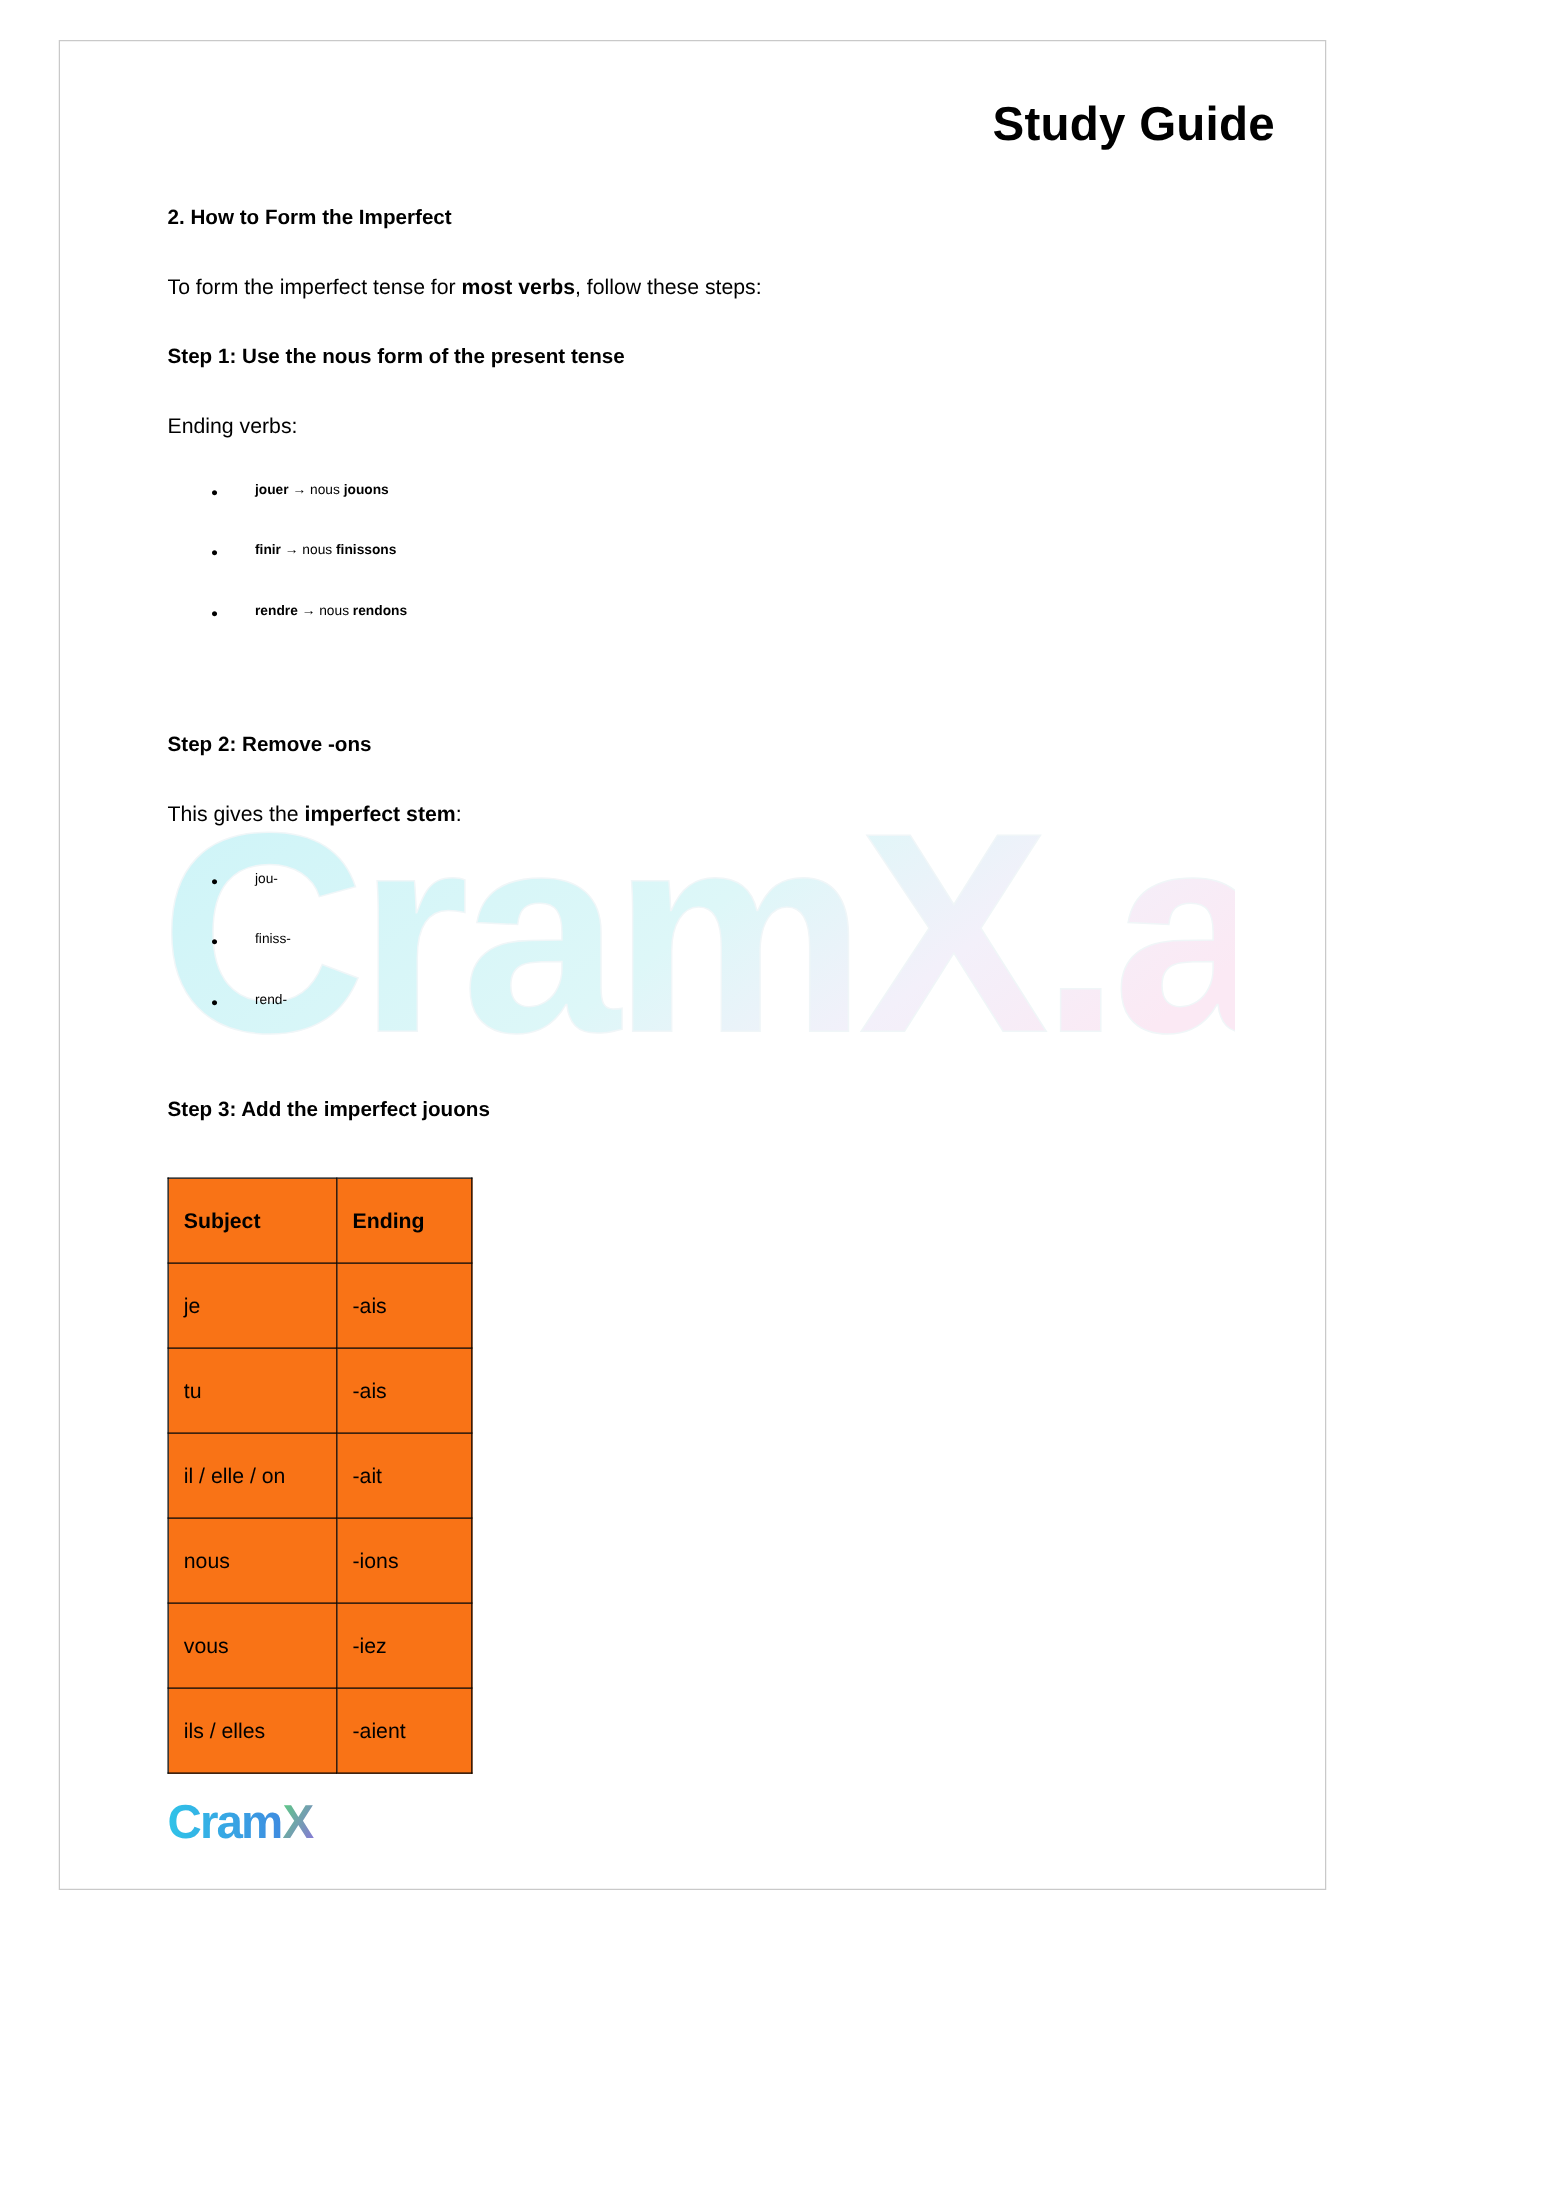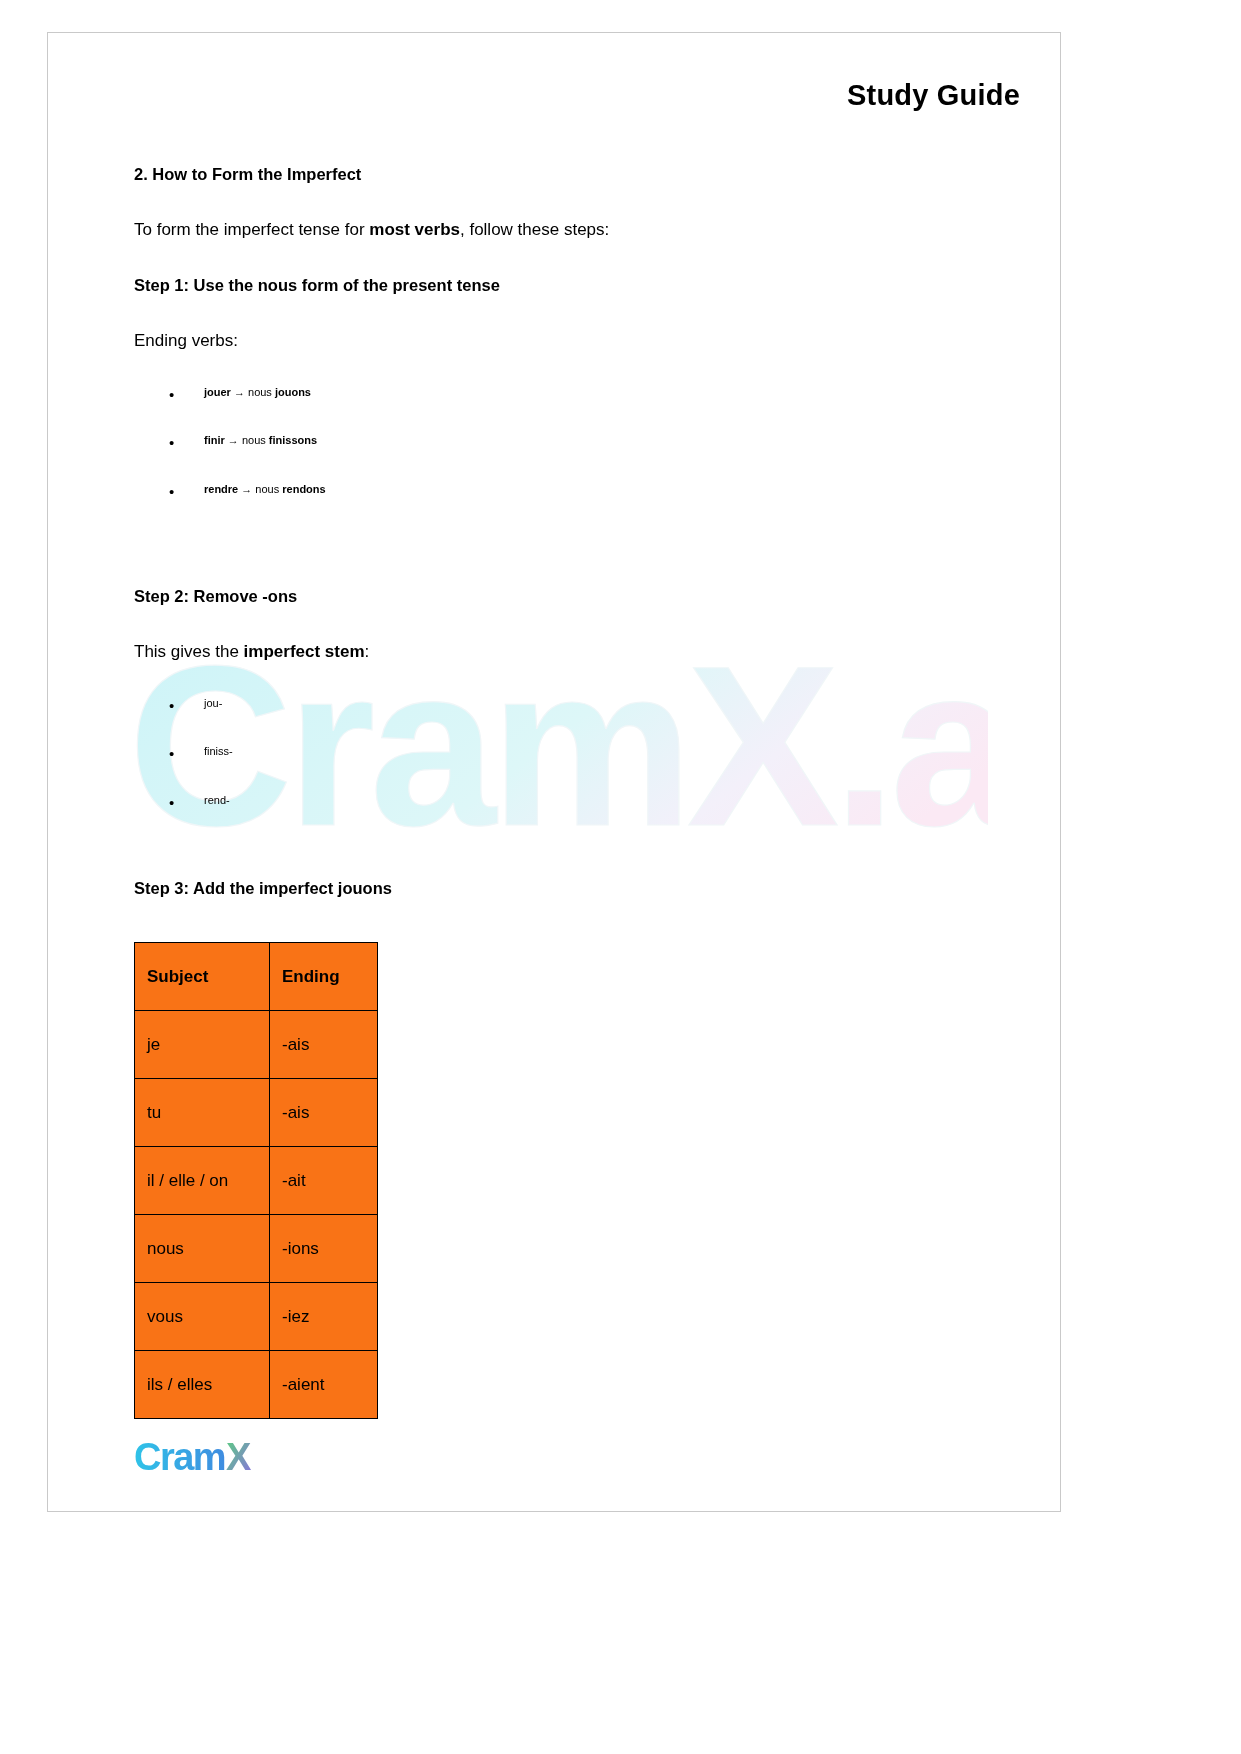--- a/index.html
+++ b/index.html
@@ -25,21 +25,21 @@
     background: #ffffff;
     box-sizing: border-box;
     overflow: hidden;
   }
 
   
   .doc-title {
     position: absolute;
     right: 40px;
     top: 46px;
-    font-size: 29px;
+    font-size: 38px;
     font-weight: bold;
     letter-spacing: 0.2px;
     white-space: nowrap;
   }
 
   
   .watermark {
     position: absolute;
     left: 80px;
     top: 610px;

